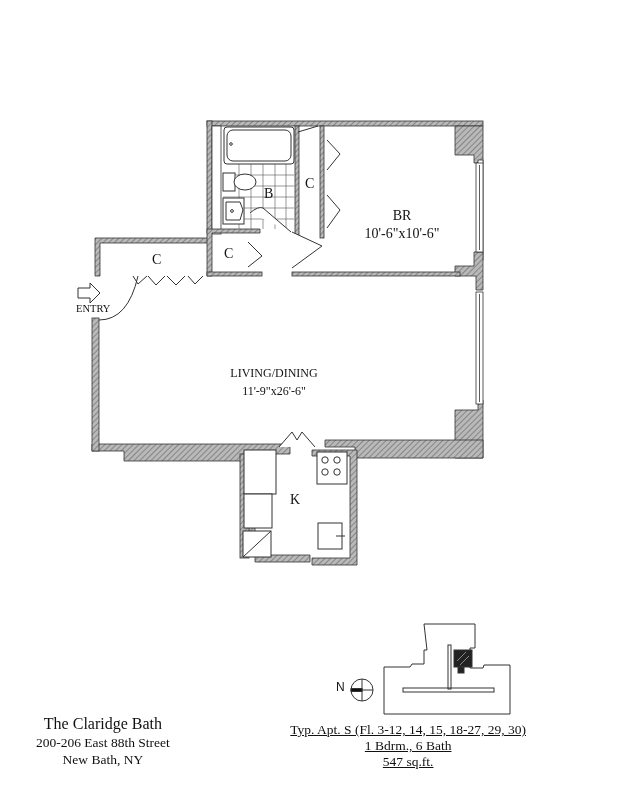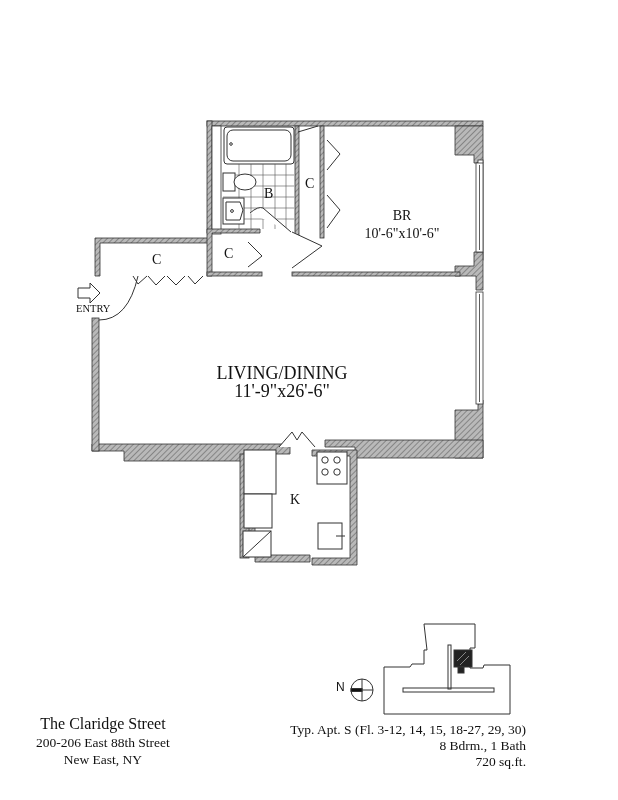--- a/index.html
+++ b/index.html
@@ -3,21 +3,21 @@
   <meta charset="utf-8">
   <style>
     html, body { margin: 0; padding: 0; background: #ffffff; }
     body { width: 618px; height: 800px; position: relative; overflow: hidden; font-family: "Liberation Serif", "DejaVu Serif", serif; color: #111; }
     .plan { position: absolute; left: 0; top: 0; }
     .lbl { position: absolute; font-family: "Liberation Serif", serif; color: #111; white-space: nowrap; }
     .room { text-align: center; margin-top: 21px; }
     .footer-left { position: absolute; left: 36px; top: 714px; text-align: center; }
     .footer-left .t1 { font-size: 16px; line-height: 20px; }
     .footer-left .t2 { font-size: 13.5px; line-height: 17px; }
-    .footer-right { position: absolute; right: 92px; top: 722px; text-align: right; font-size: 13.5px; line-height: 16px; }
+    .footer-right { position: absolute; right: 92px; top: 722px; text-align: center; font-size: 13.5px; line-height: 16px; text-decoration: underline; }
     .north { position: absolute; left: 336px; top: 680px; font-size: 12px; font-family: "Liberation Sans", sans-serif; }
   </style>
 </head>
 <body>
 
 <svg class="plan" width="618" height="800" viewBox="0 0 618 800" xmlns="http://www.w3.org/2000/svg">
   <defs>
     <pattern id="hatch" patternUnits="userSpaceOnUse" width="4" height="4" patternTransform="rotate(45)">
       <rect width="4" height="4" fill="#b9b9b9"></rect>
       <line x1="0" y1="0" x2="0" y2="4" stroke="#6f6f6f" stroke-width="1.4"></line>
@@ -149,38 +149,38 @@
     <line x1="362" y1="679" x2="362" y2="701"></line>
     <rect x="351" y="688.5" width="11" height="3" fill="#111"></rect>
   </g>
 </svg>
 
 <div class="lbl room" style="left:352px; top:186px; width:100px; font-size:14px; line-height:18px;">
   <div>BR</div>
   <div>10'-6"x10'-6"</div>
 </div>
 
-<div class="lbl room" style="left:212px; top:343px; width:140px; font-size:18px; line-height:18px;">
+<div class="lbl room" style="left:204px; top:343px; width:140px; font-size:12px; line-height:18px;">
   <div>LIVING/DINING</div>
   <div>11'-9"x26'-6"</div>
 </div>
 
 <div class="lbl" style="left:290px; top:492px; font-size:14px;">K</div>
 <div class="lbl" style="left:264px; top:186px; font-size:14px;">B</div>
 <div class="lbl" style="left:305px; top:176px; font-size:14px;">C</div>
 <div class="lbl" style="left:224px; top:246px; font-size:14px;">C</div>
 <div class="lbl" style="left:152px; top:252px; font-size:14px;">C</div>
 
 <div class="lbl" style="left:68px; top:303px; font-size:10.5px;margin-left:8px;">ENTRY</div>
 
 <div class="north">N</div>
 
 <div class="footer-left">
-  <div class="t1">The Claridge Street</div>
+  <div class="t1">The Claridge Bath</div>
   <div class="t2">200-206 East 88th Street</div>
-  <div class="t2">New East, NY</div>
+  <div class="t2">New Bath, NY</div>
 </div>
 
 <div class="footer-right">
   <div>Typ. Apt. S (Fl. 3-12, 14, 15, 18-27, 29, 30)</div>
-  <div>8 Bdrm., 1 Bath</div>
-  <div>720 sq.ft.</div>
+  <div>1 Bdrm., 6 Bath</div>
+  <div>547 sq.ft.</div>
 </div>
 
 </body></html>

